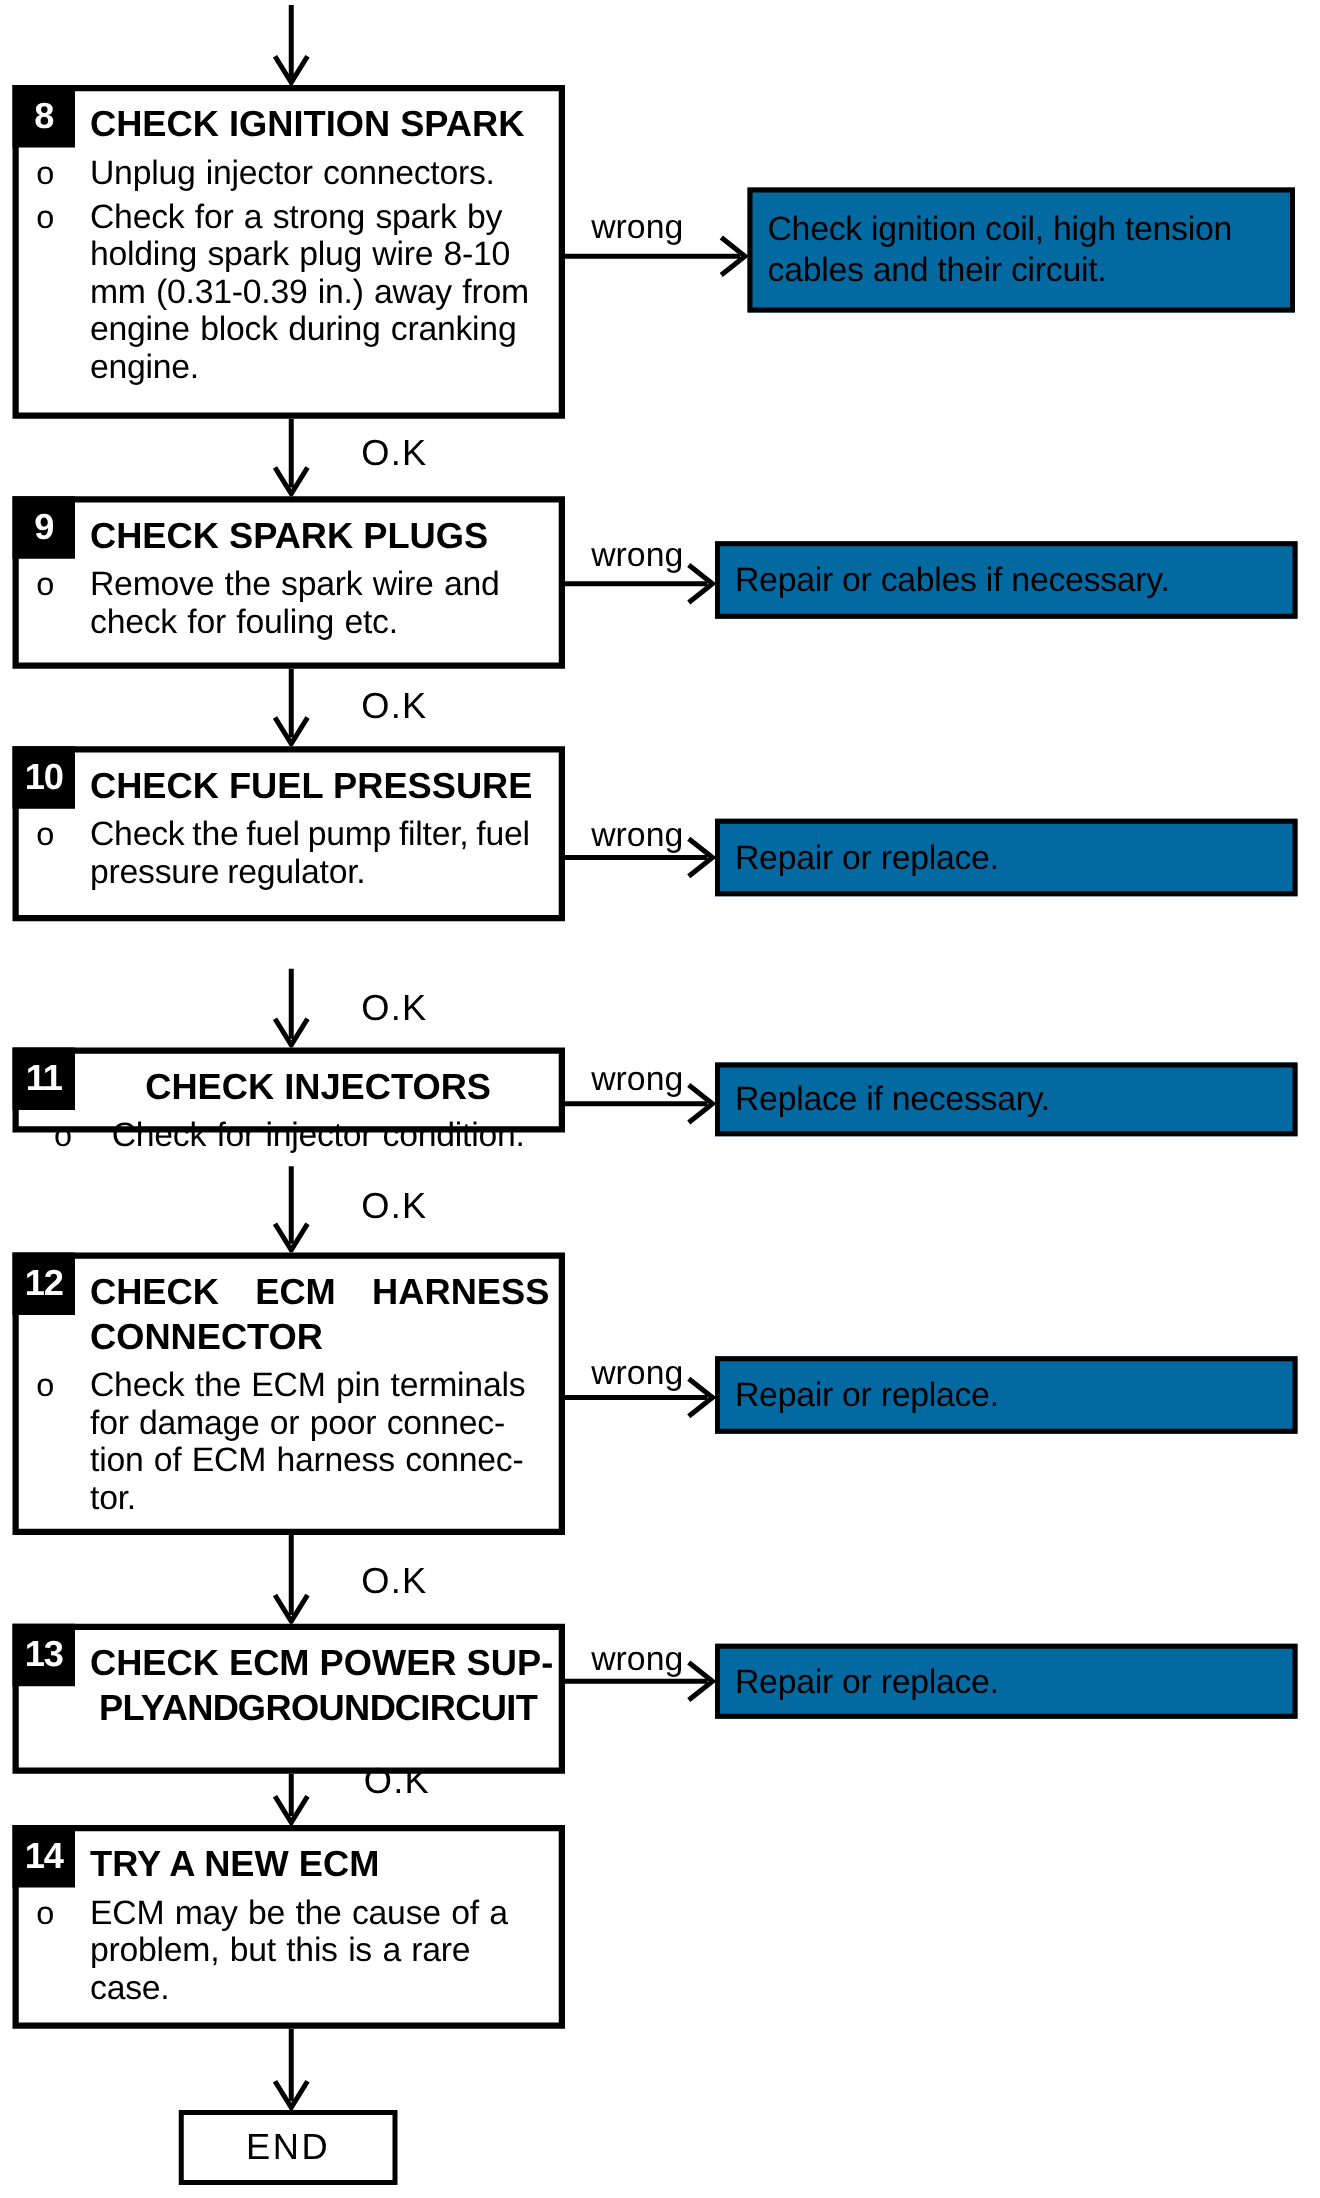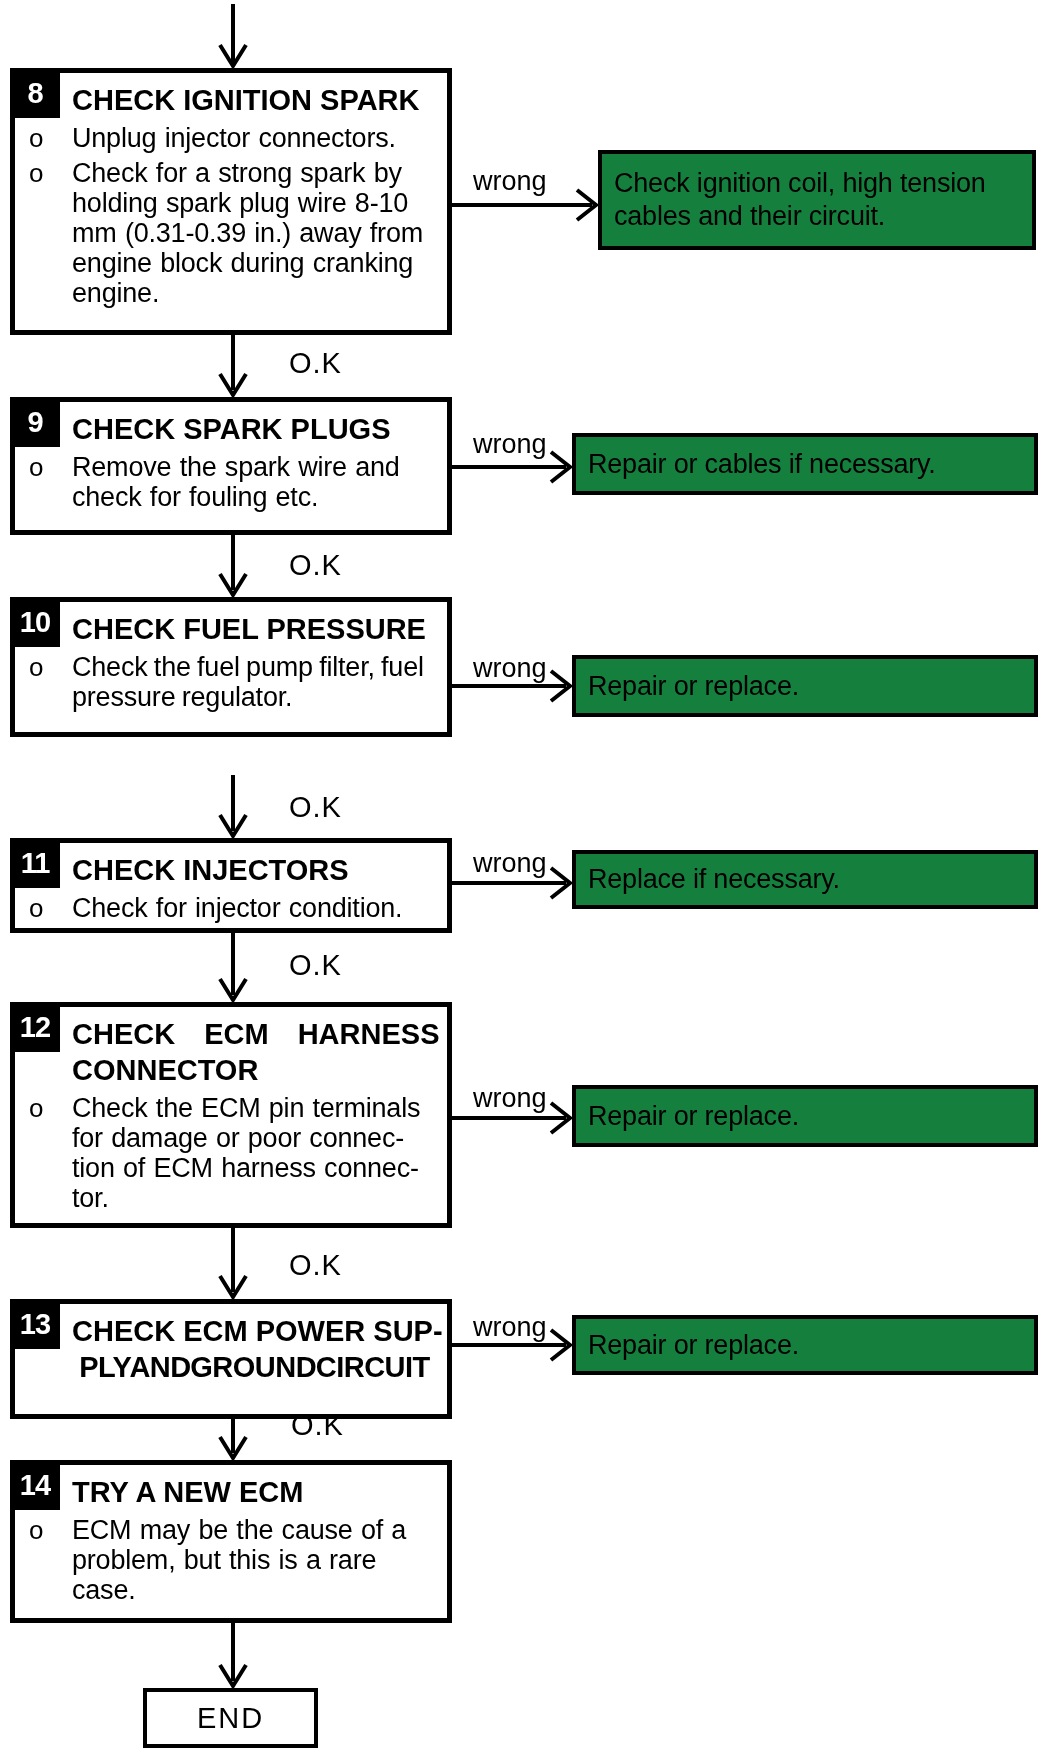--- a/index.html
+++ b/index.html
@@ -36,21 +36,21 @@
   .tline.spread{word-spacing:21px;}
   .tline.tight{word-spacing:-8px;letter-spacing:-0.5px;text-align:center;}
   .bullet{display:flex;margin-top:5px;}
   .marker{flex:none;width:43px;font-size:26px;line-height:30px;}
   .btext{
     flex:1;font-size:27px;line-height:30px;white-space:pre-line;
     word-spacing:1px;letter-spacing:-0.2px;
   }
 
   .action-box{
-    position:absolute;border:4px solid #000;background:#15803d;
+    position:absolute;border:4px solid #000;background:#0369a1;
     box-sizing:border-box;display:flex;align-items:center;
   }
   .action-text{
     padding:0 10px 0 12px;font-size:27px;line-height:33px;
     white-space:pre-line;letter-spacing:-0.2px;
   }
 
   .ok-label{
     position:absolute;font-size:29px;line-height:30px;letter-spacing:1px;margin-left:43px;
   }
@@ -152,21 +152,21 @@
           <span class="tline">CHECK FUEL PRESSURE</span>
         </div>
       <div class="bullet">
         <span class="marker">o</span>
         <span class="btext" style="word-spacing:-1px;">Check the fuel pump filter, fuel
 pressure regulator.</span>
       </div>
     </div>
   </div>
 
-  <div class="step-box" style="top:838px;height:95px;">
+  <div class="step-box" style="top:838px;height:68px;text-align:center;">
     <div class="badge">
         <span>11</span>
       </div>
     <div class="step-content">
       <div class="title">
           <span class="tline">CHECK INJECTORS</span>
         </div>
       <div class="bullet">
         <span class="marker">o</span>
         <span class="btext">Check for injector condition.</span>

